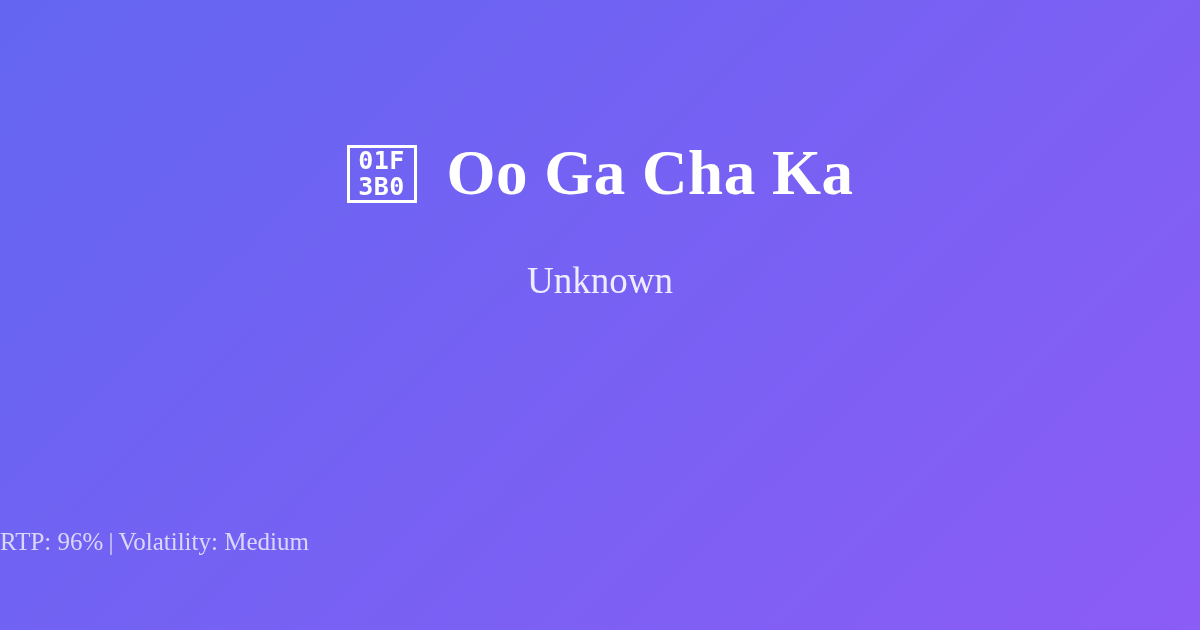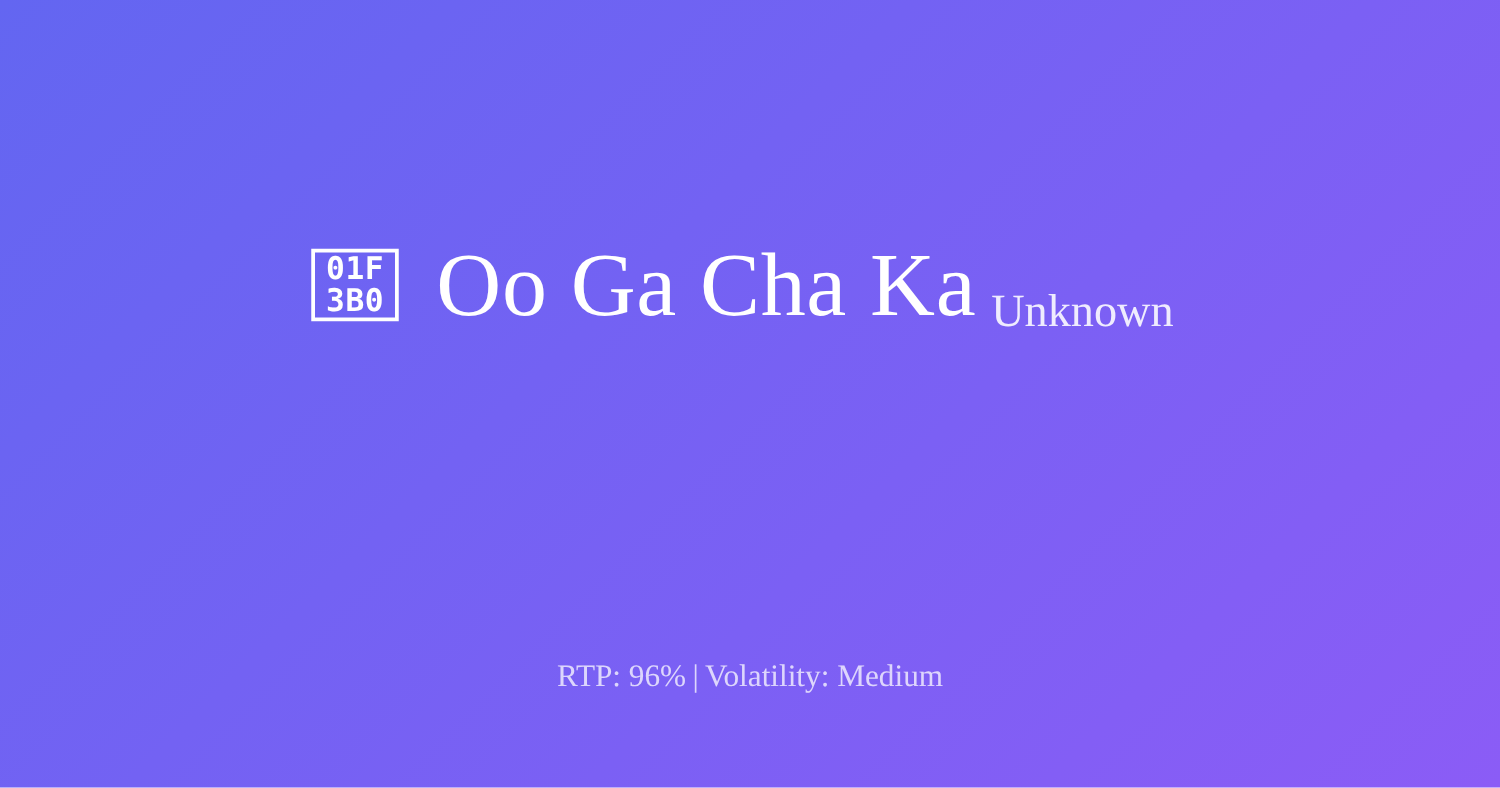--- a/index.html
+++ b/index.html
@@ -26,21 +26,21 @@
   }
 
   
   .hero {
     position: absolute;
     left: 0;
     right: 0;
     top: 0;
     height: 490px;
     display: flex;
-    flex-direction: row;
+    flex-direction: column;
     align-items: center;
     justify-content: center;
     padding-bottom: 34px;
     box-sizing: border-box;
   }
 
   .title-row {
     display: flex;
     align-items: center;
     justify-content: center;
@@ -66,22 +66,22 @@
     flex: none;
   }
   .tofu-glyph .tofu-line {
     display: block;
     height: 26px;
     line-height: 26px;
   }
 
   .hero-title {
     font-family: "Liberation Serif", "DejaVu Serif", serif;
-    font-size: 72px;
-    font-weight: 400;
+    font-size: 63px;
+    font-weight: 700;
     color: #ffffff;
     letter-spacing: 0.5px;
     white-space: nowrap;
     margin: 0;
   }
 
   .hero-subtitle {
     font-family: "Liberation Serif", "DejaVu Serif", serif;
     font-size: 37px;
     font-weight: 400;
@@ -90,21 +90,21 @@
     padding-top: 42px;
     white-space: nowrap;
   }
 
   
   .meta-line {
     position: absolute;
     left: 0;
     right: 0;
     top: 528px;
-    text-align: center;
+    text-align: left;
     font-family: "Liberation Serif", "DejaVu Serif", serif;
     font-size: 25px;
     font-weight: 400;
     color: rgba(255, 255, 255, 0.74);
     white-space: nowrap;
   }
   .meta-sep {
     padding: 0 5px;
   }
 </style>

